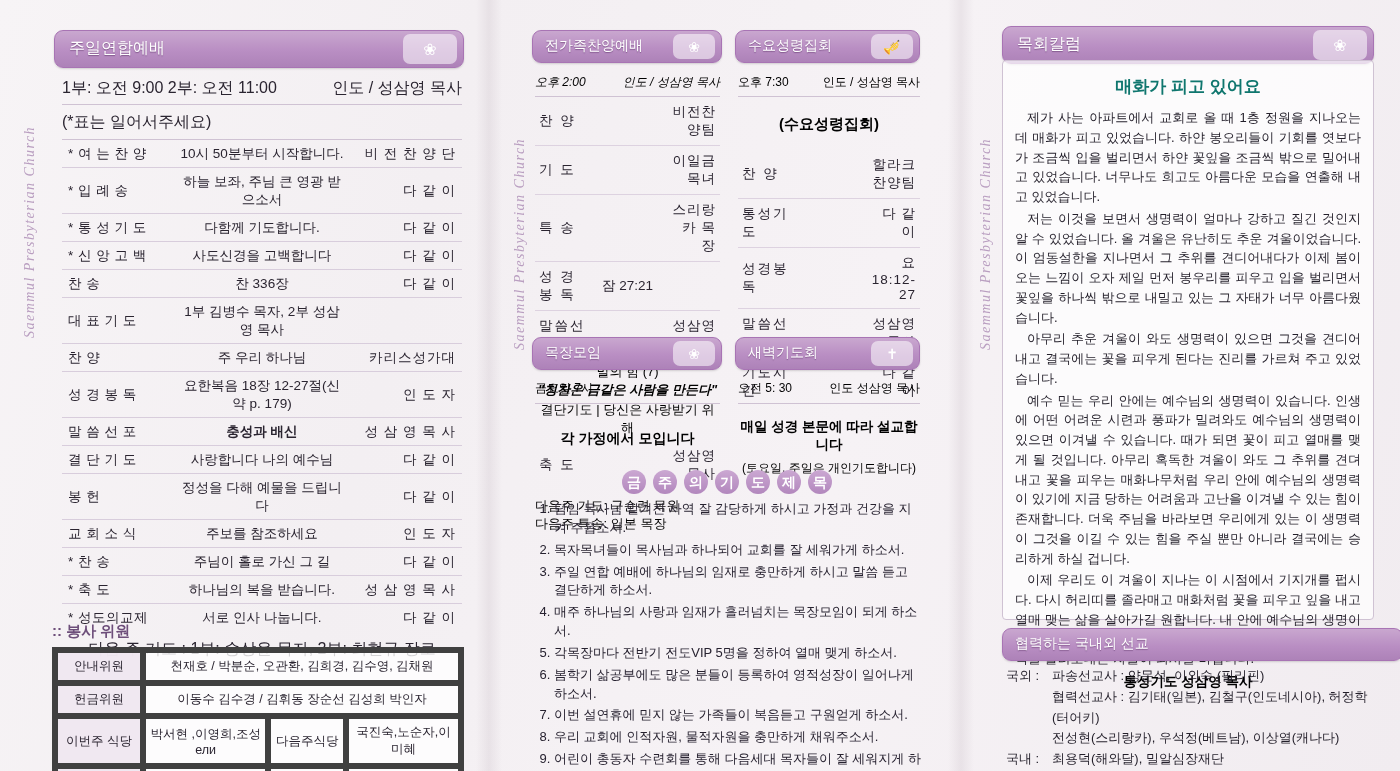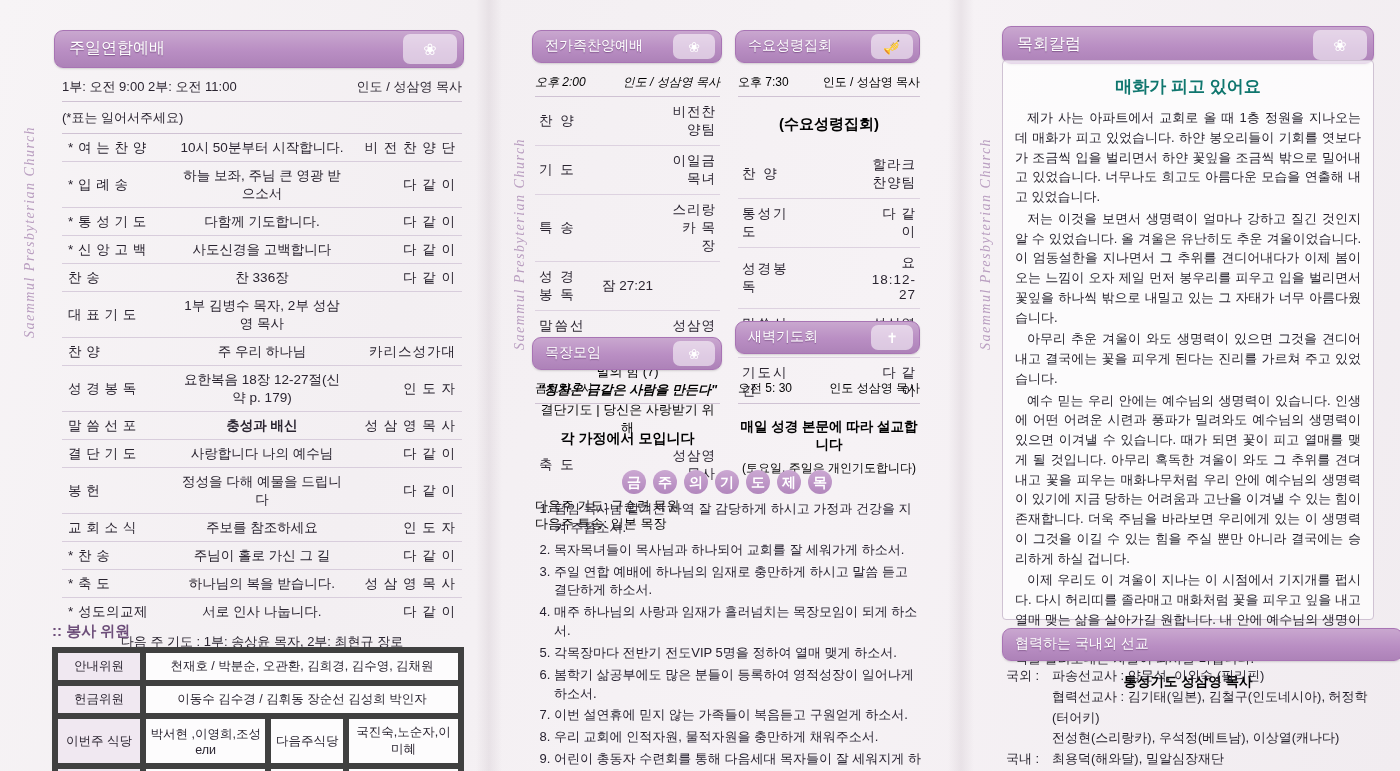--- a/index.html
+++ b/index.html
@@ -75,21 +75,21 @@
   
   table.svc { width:100%; border-collapse:collapse; font-size:13.5px; color:#2a2430; }
   table.svc td { border-bottom:1px solid #d8cddc; padding:4.5px 6px; vertical-align:middle; }
   table.svc tr:last-child td { border-bottom:none; }
   .c1 { width:28%; letter-spacing:0.5px; }
   .c2 { width:44%; text-align:center; }
   .c3 { width:28%; text-align:right; letter-spacing:1px; }
   .spread { display:flex; justify-content:space-between; }
   .spread span { }
   .b { font-weight:bold; }
-  .note { font-size:13px; color:#2a2430; }
+  .note { font-size:16px; color:#2a2430; }
   .center { text-align:center; }
 
   
   table.kv { width:100%; border-collapse:collapse; font-size:13.5px; color:#2a2430; }
   table.kv td { padding:6px 4px; border-bottom:1px solid #ddd2e0; }
   table.kv tr:last-child td { border-bottom:none; }
   table.kv td.k { width:30%; letter-spacing:2px; }
   table.kv td.v { text-align:center; }
   table.kv td.r { text-align:right; letter-spacing:1px; width:30%; }
 
@@ -350,21 +350,21 @@
             <td class="r">다 같 이</td>
           </tr>
         </tbody>
       </table>
   </div>
 
   <div class="hdr small" style="position:absolute; left:42px; top:337px; width:190px;">
     <span class="ttl">목장모임</span>
     <span class="deco">❀</span>
   </div>
-  <div class="hdr small" style="position:absolute; left:245px; top:321px; width:185px;">
+  <div class="hdr small" style="position:absolute; left:245px; top:337px; width:185px;">
     <span class="ttl">새벽기도회</span>
     <span class="deco">✝</span>
   </div>
 
   <div style="position:absolute; left:45px; top:380px; width:185px;">
     <div class="tiny dashline" style="padding-bottom:6px;">금요일 7시</div>
     <div class="center b" style="font-size:14px; padding:26px 0 0;">각 가정에서 모입니다</div>
   </div>
 
   <div style="position:absolute; left:248px; top:380px; width:182px;">

